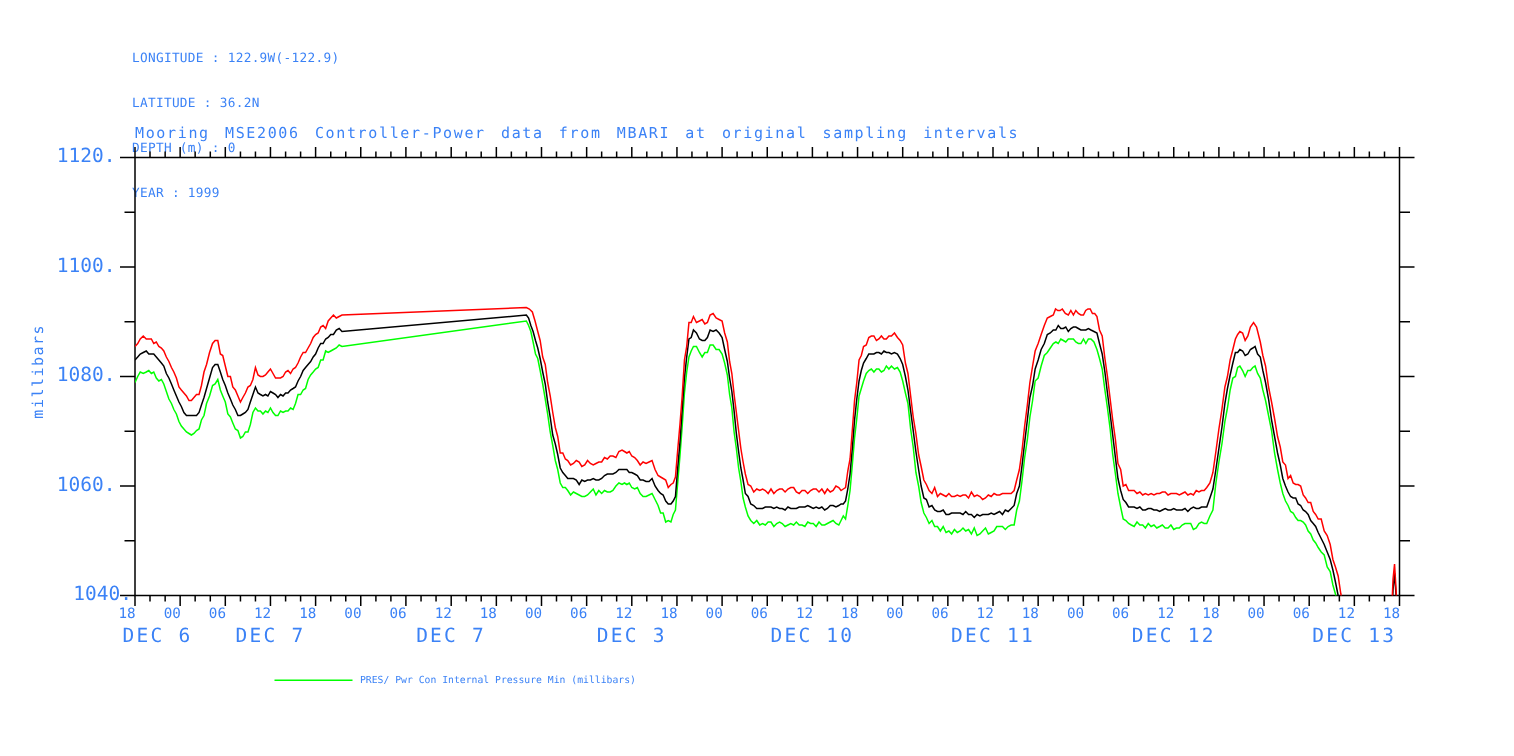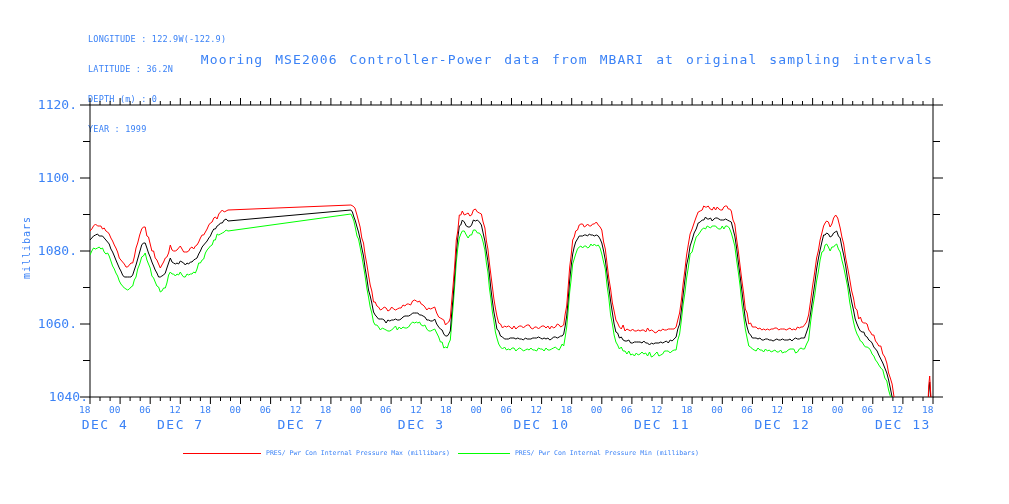--- a/index.html
+++ b/index.html
@@ -1,20 +1,20 @@
 <!DOCTYPE html>
 <html><head>
 <meta charset="utf-8">
 <style>
   html,body{margin:0;padding:0;background:#fff;}
   .page{position:relative;width:1009px;height:504px;background:#ffffff;overflow:hidden;
         font-family:"DejaVu Sans Mono", monospace;color:#3b82f6;}
   .meta{position:absolute;left:88px;top:14px;font-size:8.5px;line-height:10px;letter-spacing:.2px;white-space:pre;}
-  .title{position:absolute;left:90px;top:52px;width:843px;text-align:right;
-         font-size:13px;letter-spacing:1.1px;word-spacing:3px;white-space:nowrap;}
+  .title{position:absolute;left:90px;top:84px;width:843px;text-align:left;
+         font-size:10px;letter-spacing:1.1px;word-spacing:3px;white-space:nowrap;}
   .ylab{position:absolute;left:-31px;top:242px;width:114px;text-align:center;
         transform:rotate(-90deg);font-size:10px;letter-spacing:1px;}
   svg{position:absolute;left:0;top:0;}
   .ytick{position:absolute;width:42px;text-align:right;font-size:13px;line-height:10px;}
   .xtick{position:absolute;width:22px;text-align:left;font-size:9.5px;line-height:10px;}
   .dlab{position:absolute;width:78px;text-align:center;font-size:13px;letter-spacing:1.5px;line-height:14px;white-space:nowrap;}
   .legend{position:absolute;left:183px;top:449px;width:806px;display:flex;align-items:center;
           font-size:6.5px;white-space:nowrap;}
   .legend-item{display:flex;align-items:center;margin-right:8px;}
   .legend-swatch{display:inline-block;height:1px;margin-right:5px;background:#000;}
@@ -264,34 +264,30 @@
       <div class="xtick" style="left: 651.036px; top: 405px;">12</div>
       <div class="xtick" style="left: 681.143px; top: 405px;">18</div>
       <div class="xtick" style="left: 711.25px; top: 405px;">00</div>
       <div class="xtick" style="left: 741.357px; top: 405px;">06</div>
       <div class="xtick" style="left: 771.464px; top: 405px;">12</div>
       <div class="xtick" style="left: 801.571px; top: 405px;">18</div>
       <div class="xtick" style="left: 831.679px; top: 405px;">00</div>
       <div class="xtick" style="left: 861.786px; top: 405px;">06</div>
       <div class="xtick" style="left: 891.893px; top: 405px;">12</div>
       <div class="xtick" style="left: 922px; top: 405px;">18</div>
-      <div class="dlab" style="left: 66.0536px; top: 418px;">DEC 4</div>
+      <div class="dlab" style="left: 66.0536px; top: 418px;">DEC 6</div>
       <div class="dlab" style="left: 141.321px; top: 418px;">DEC 7</div>
       <div class="dlab" style="left: 261.75px; top: 418px;">DEC 7</div>
       <div class="dlab" style="left: 382.179px; top: 418px;">DEC 3</div>
       <div class="dlab" style="left: 502.607px; top: 418px;">DEC 10</div>
       <div class="dlab" style="left: 623.036px; top: 418px;">DEC 11</div>
       <div class="dlab" style="left: 743.464px; top: 418px;">DEC 12</div>
       <div class="dlab" style="left: 863.893px; top: 418px;">DEC 13</div>
     </div>
 
   <div class="legend">
     <span class="legend-item">
-      <span class="legend-swatch" style="width: 78px; background: rgb(255, 0, 0);"></span>
-      <span class="legend-label">PRES/ Pwr Con Internal Pressure Max (millibars)</span>
-    </span>
-    <span class="legend-item">
       <span class="legend-swatch" style="width: 52px; background: rgb(0, 255, 0);"></span>
       <span class="legend-label">PRES/ Pwr Con Internal Pressure Min (millibars)</span>
     </span>
   </div>
 
 </div>
 
 </body></html>

